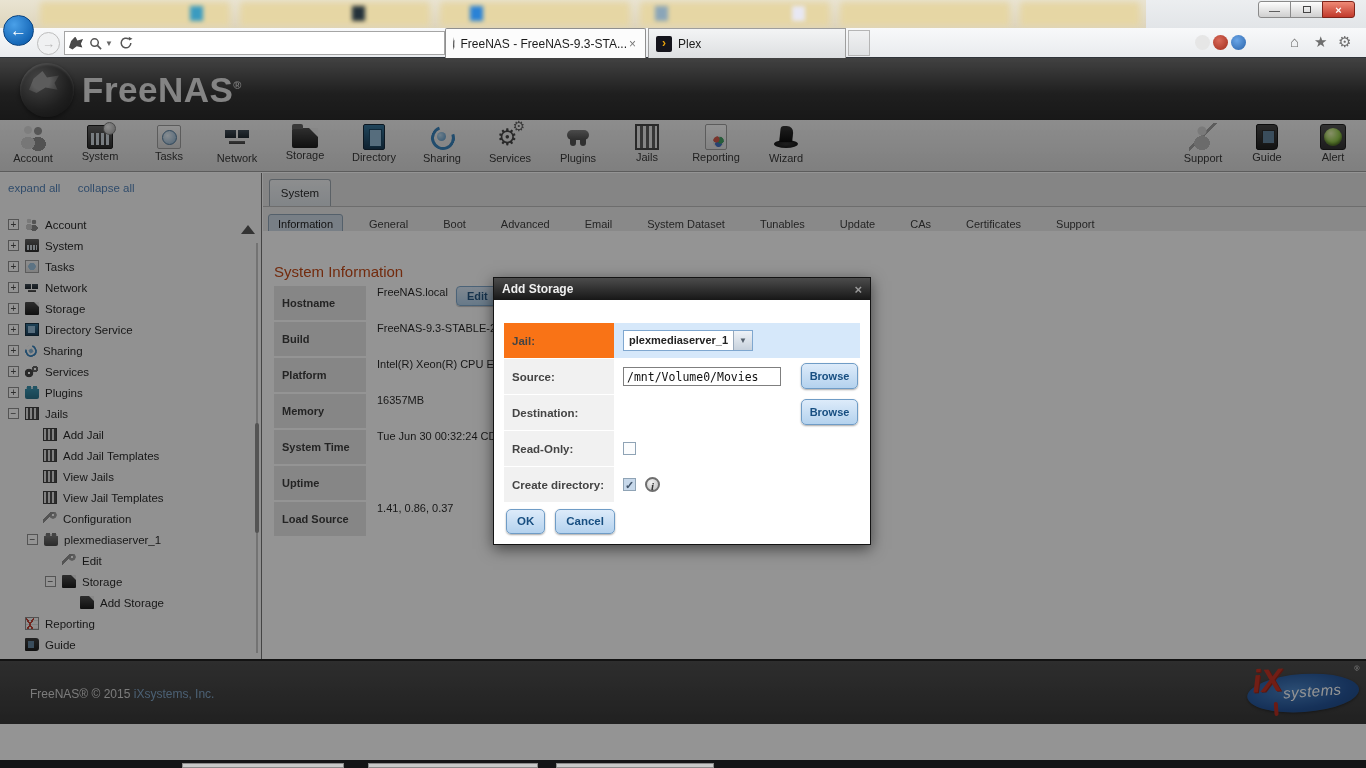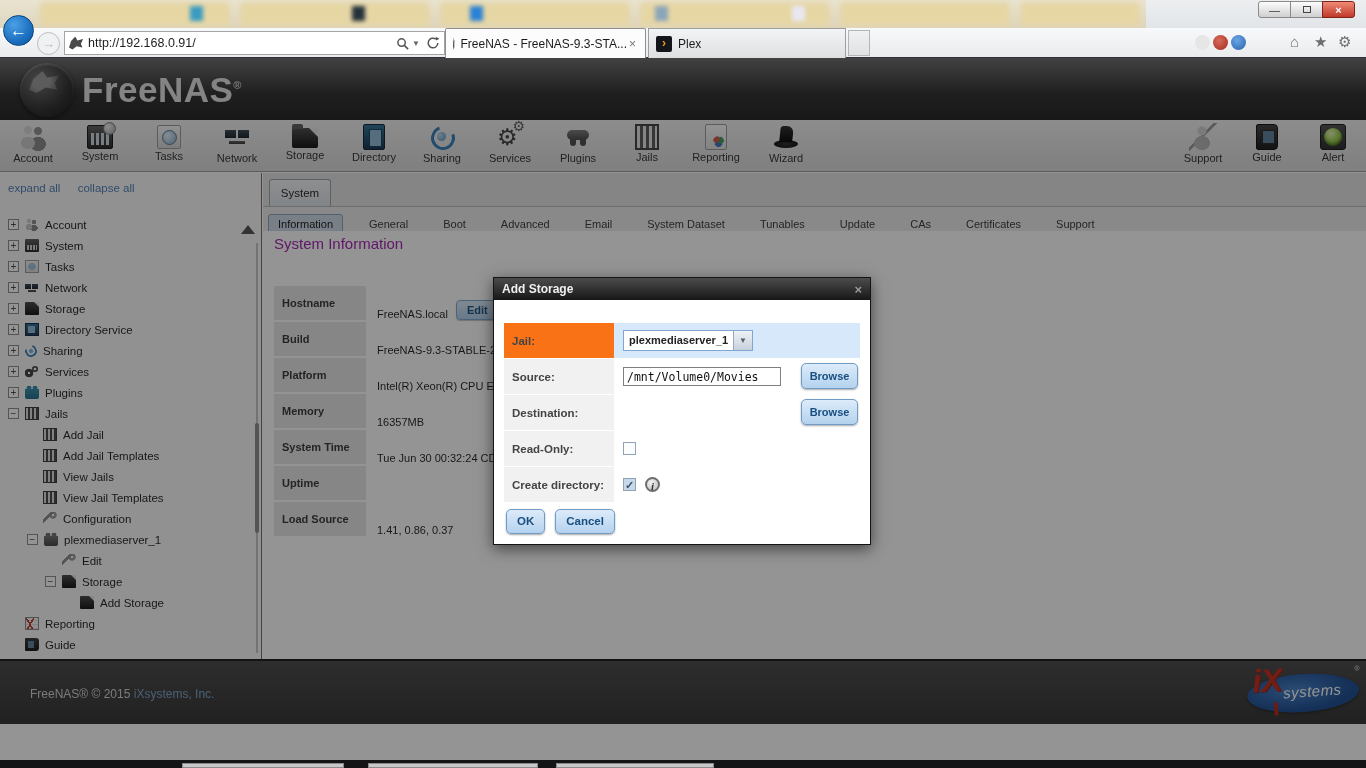--- a/index.html
+++ b/index.html
@@ -118,25 +118,25 @@
   #sb-track{position:absolute;right:3px;top:70px;width:2px;height:410px;background:#c4c4c4}
   #sb-thumb{position:absolute;right:2px;top:250px;width:4px;height:110px;background:#8a8a8a;border-radius:2px}
 
   
   #contentarea{position:absolute;left:263px;top:115px;width:1103px;height:522px;background:#e4e4e4}
   #maintab{position:absolute;left:6px;top:6px;width:62px;height:27px;background:linear-gradient(#f2f4f6,#dde3e9);border:1px solid #98a2ac;border-bottom:none;border-radius:3px 3px 0 0;font-size:11.5px;color:#222;text-align:center;line-height:26px}
   #subtabbar{position:absolute;left:0;top:33px;width:1103px;height:36px;background:#ececec;border-bottom:1px solid #8f8f8f;border-top:1px solid #b8b8b8;display:flex;align-items:center;padding-left:5px}
   .subtab{font-size:11px;color:#333;padding:3px 9px;margin-right:17px;white-space:nowrap}
   .subtab.sel{background:#ccd9e6;border:1px solid #8aa0b4;border-radius:3px;color:#111}
   #whitebody{position:absolute;left:0;top:58px;width:1103px;height:464px;background:#fff}
-  #sectitle{position:absolute;left:11px;top:4px;font-size:15px;color:#a21caf}
+  #sectitle{position:absolute;left:11px;top:32px;font-size:15px;color:#c2410c}
   #infotable{position:absolute;left:11px;top:55px;width:720px}
   .irow{display:flex;height:36px;border-bottom:2px solid #fff}
   .ilabel{width:92px;background:#e6e6e6;font-size:11px;font-weight:bold;color:#333;display:flex;align-items:center;padding-left:8px;flex:none}
-  .ivalue{font-size:11px;color:#1d1d1d;display:flex;align-items:flex-end;padding-left:11px;white-space:nowrap}
+  .ivalue{font-size:11px;color:#1d1d1d;display:flex;align-items:flex-start;padding-left:11px;white-space:nowrap}
   .btn{display:inline-block;background:linear-gradient(#dcebfa,#aecfeb);border:1px solid #7ba7cc;border-radius:4px;color:#1b4f7e;font-weight:bold;font-size:11px;padding:3px 10px;margin-left:8px;box-shadow:0 1px 1px rgba(0,0,0,.25)}
 
   
   #dim{position:absolute;left:0;top:58px;width:1366px;height:710px;background:rgba(18,18,18,0.45);z-index:40}
   #dialog{position:absolute;left:493px;top:277px;width:378px;height:268px;background:#fff;border:1px solid #141414;box-shadow:0 4px 14px rgba(0,0,0,.55);z-index:60}
   #dlgtitle{height:22px;background:linear-gradient(#4c4c4c,#171717);display:flex;align-items:center;padding:0 8px}
   #dlgtitle .t{font-size:12px;font-weight:bold;color:#f0f0f0}
   #dlgtitle .x{margin-left:auto;color:#9a9a9a;font-size:13px;font-weight:bold}
   #dlgbody{position:absolute;left:10px;top:45px;right:10px}
   .frow{display:flex;align-items:center;height:35px;margin-bottom:1px;position:relative}
@@ -192,21 +192,20 @@
       <span class="wc-maxbox"></span>
     </div>
   <div class="wc close">×</div>
 </div>
 
 <div id="navrow">
   <div id="backbtn">←</div>
   <div id="fwdbtn">→</div>
   <div id="addressbar">
     <span class="sharkmini"></span>
-    <span class="url">http://192.168.0.91/</span>
     <span class="abicon">
       <svg width="13" height="13" viewBox="0 0 14 14">
           <circle cx="6" cy="6" r="4" fill="none" stroke="#555" stroke-width="1.6"></circle>
           <line x1="9" y1="9" x2="13" y2="13" stroke="#555" stroke-width="1.8"></line>
         </svg>
     </span>
     <span class="ddcaret">▼</span>
     <span class="abicon">
       <svg width="14" height="14" viewBox="0 0 16 16">
           <path d="M13.5 8a5.5 5.5 0 1 1-2.2-4.4" fill="none" stroke="#555" stroke-width="1.7"></path>

